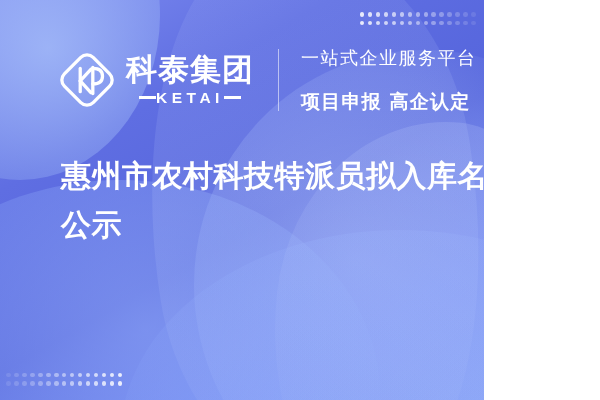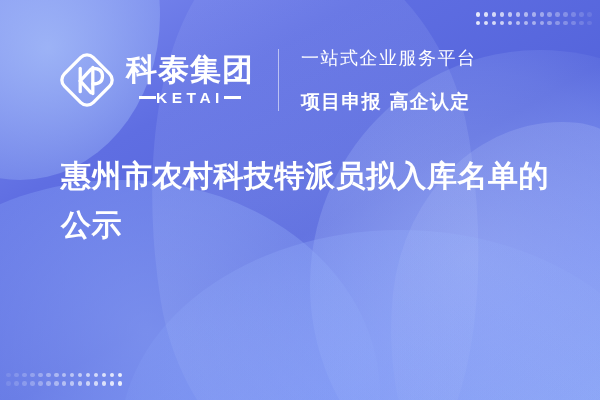--- a/index.html
+++ b/index.html
@@ -6,21 +6,21 @@
     margin: 0;
     padding: 0;
     background: #ffffff;
   }
   body {
     font-family: "Liberation Sans", "DejaVu Sans", sans-serif;
   }
 
   .banner {
     position: relative;
-    width: 600px;
+    width: 484px;
     height: 400px;
     overflow: hidden;
     background: linear-gradient(150deg, #7e8cf0 0%, #5f6ee2 28%, #5565dc 55%, #6b82ef 80%, #7e9bf5 100%);
   }
 
   
   .blob {
     position: absolute;
     pointer-events: none;
   }

